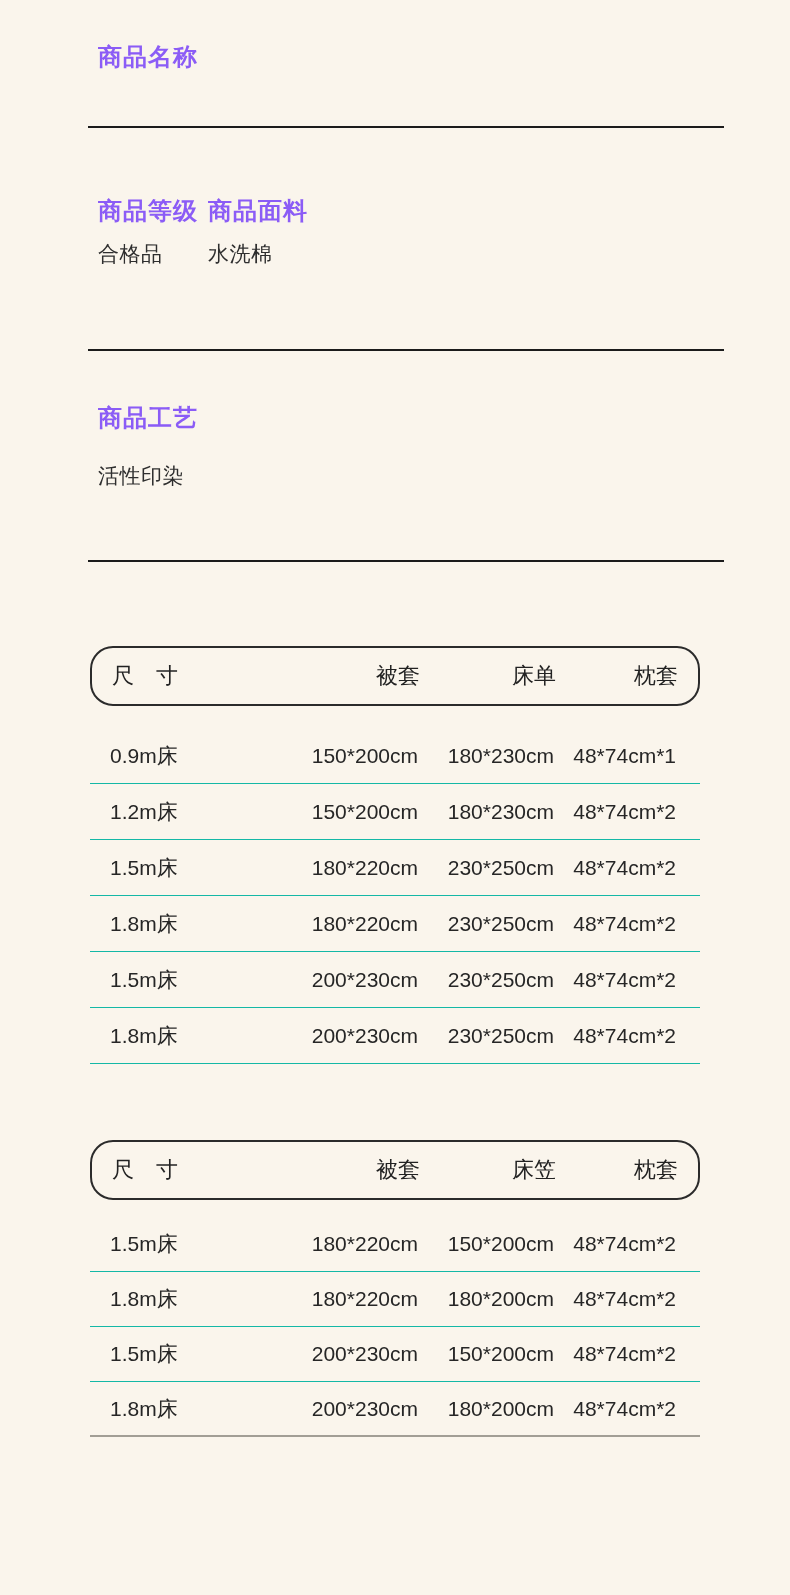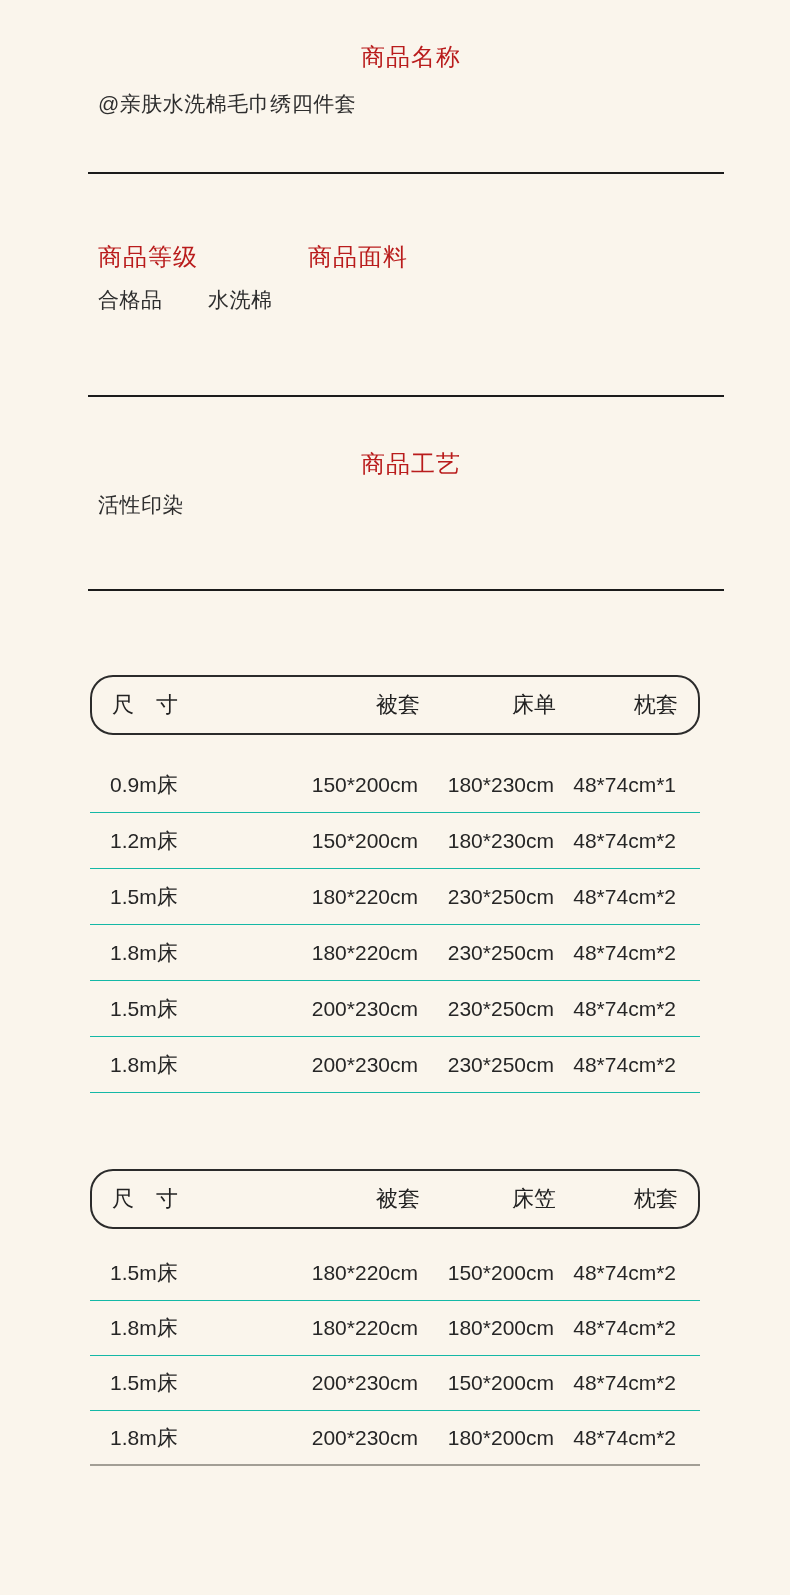--- a/index.html
+++ b/index.html
@@ -14,24 +14,23 @@
     width: 790px;
     height: 1595px;
     overflow: hidden;
     background: #FAF5EC;
     padding: 42px 66px 0 88px; 
   }
   .sec-pad { padding-left: 10px; }
   .sec-title {
     font-size: 24px;
     line-height: 30px;
-    font-weight: 400;
-    color: #b91c1c;
+    font-weight: 700;
+    color: #8b5cf6;
     letter-spacing: 1px;
-    text-align: center;
   }
   .sec-value {
     font-size: 21px;
     line-height: 28px;
     color: #2e2e2e;
     margin-top: 18px;
     letter-spacing: 0.5px;
   }
   .divider {
     height: 0;
@@ -39,21 +38,21 @@
   }
   .divider.d1 { margin-top: 54px; }
   .divider.d2 { margin-top: 81px; }
   .divider.d3 { margin-top: 70px; }
 
   .info-row { display: flex; margin-top: 68px; }
   .info-col.left { width: 310px; flex: 0 0 310px; }
   .info-col .sec-value { margin-top: 14px; }
 
   .craft-title { margin-top: 52px; }
-  .craft-value { margin-top: 12px; }
+  .craft-value { margin-top: 29px; }
 
   
   .size-table { width: 610px; margin-left: 2px; }
   .size-table.t1 { margin-top: 84px; }
   .size-table.t2 { margin-top: 76px; }
 
   .size-grid {
     display: grid;
     grid-template-columns: 168px 160px 136px 122px;
     align-items: center;
@@ -79,21 +78,20 @@
   .t2 .t-row.first { margin-top: 17px; }
   .t2 .t-row.last { border-bottom: 2px solid #a29e95; }
 </style>
 </head>
 <body style="background: rgb(250, 245, 236);">
 
 <div class="page">
 
   <div class="sec-pad">
     <div class="sec-title">商品名称</div>
-    <div class="sec-value">@亲肤水洗棉毛巾绣四件套</div>
   </div>
   <div class="divider d1"></div>
 
   <div class="info-row">
     <div class="info-col sec-pad">
       <div class="sec-title">商品等级</div>
       <div class="sec-value">合格品</div>
     </div>
     <div class="info-col left sec-pad">
       <div class="sec-title">商品面料</div>

